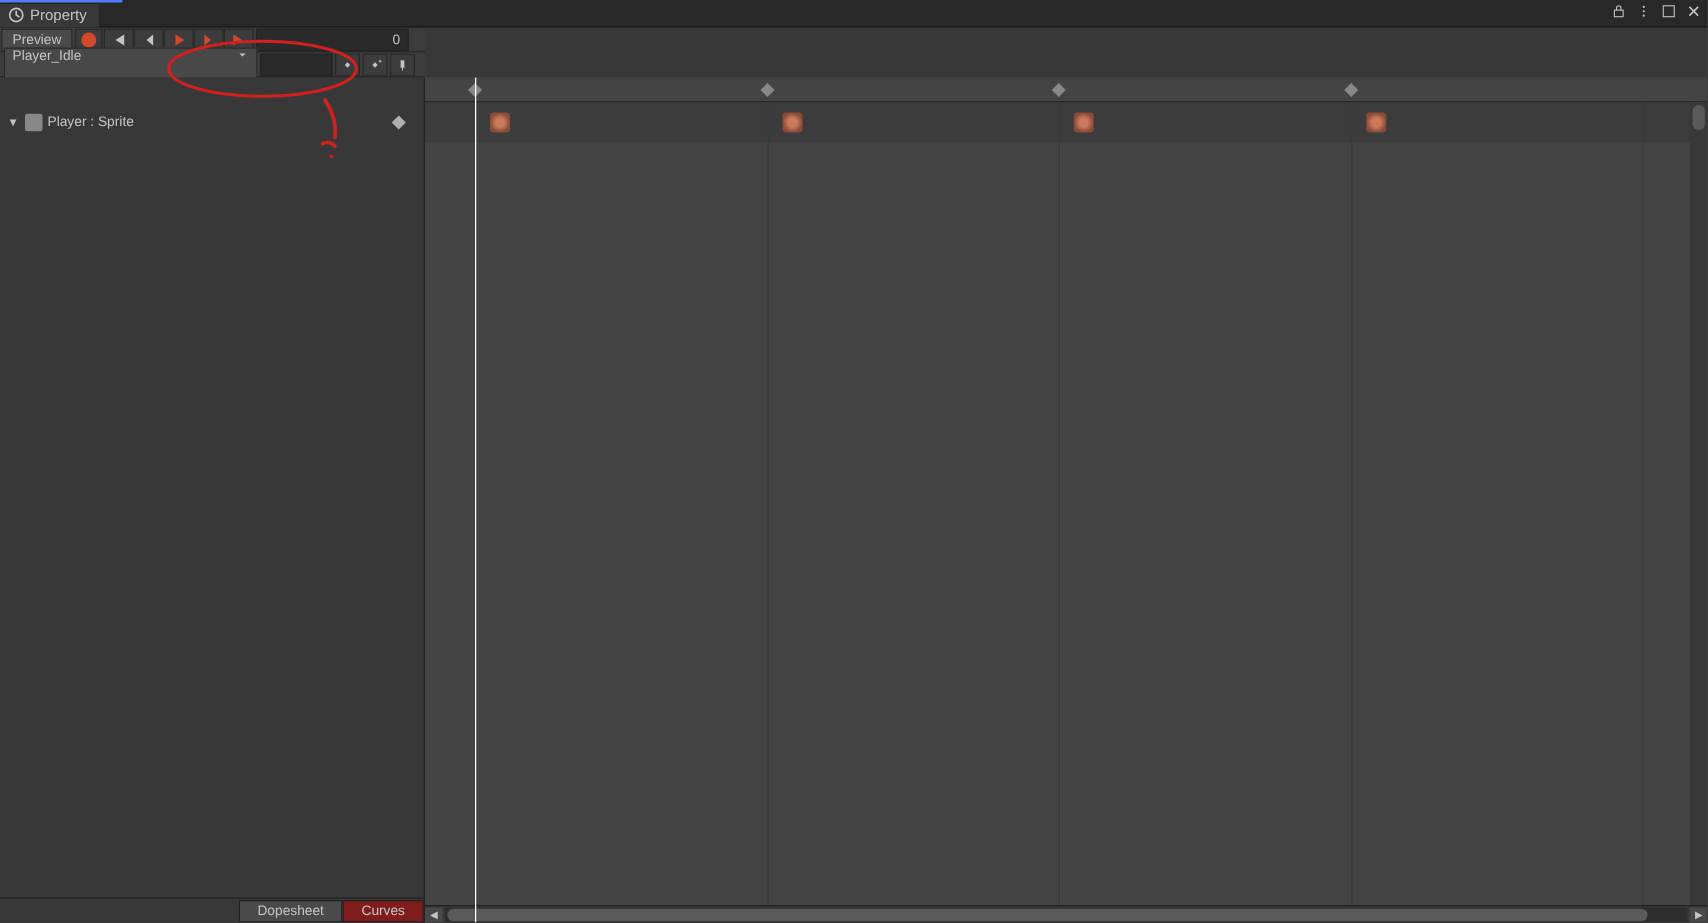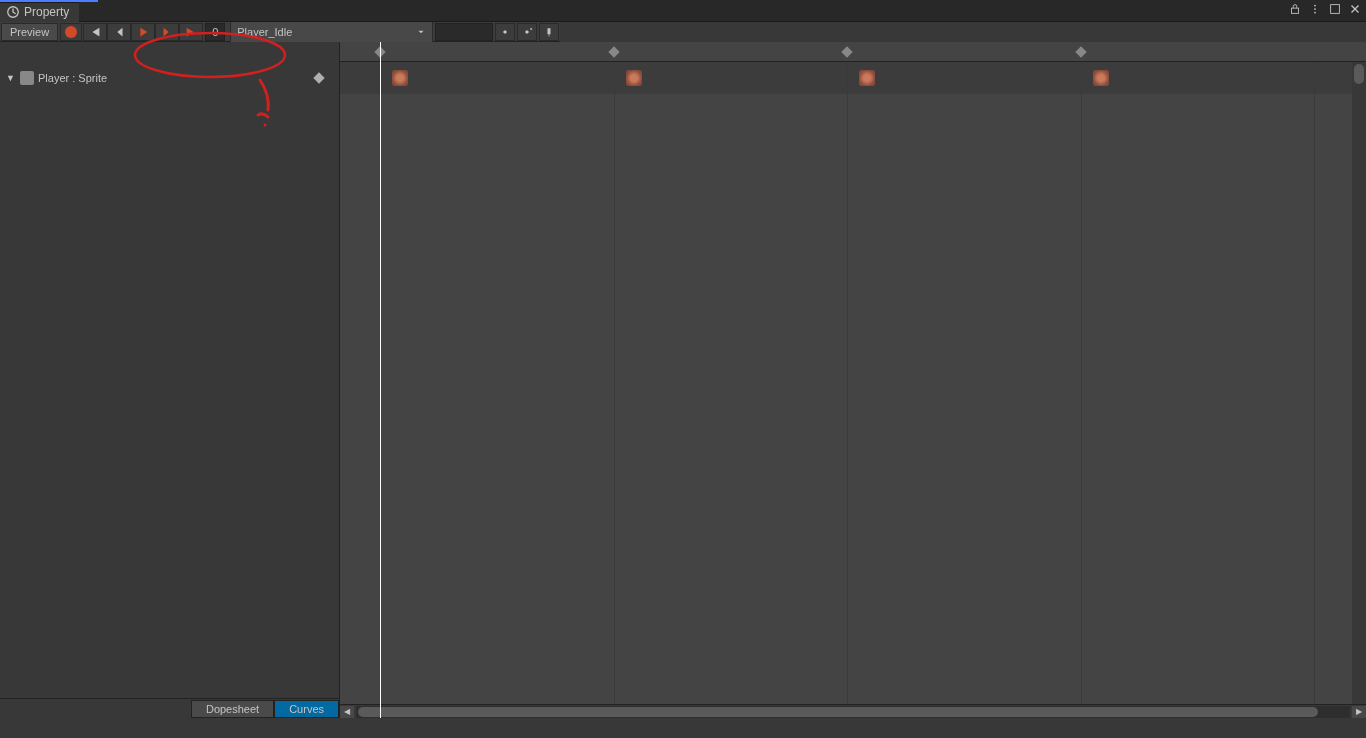--- a/index.html
+++ b/index.html
@@ -12,21 +12,21 @@
 .wc-icon { width: 14px; height: 14px; display: flex; align-items: center; justify-content: center; }
 
 .transport-row { height: 20px; background: #3c3c3c; display: flex; align-items: center; border-bottom: 1px solid #222; }
 .preview-btn { background: #4a4a4a; height: 18px; padding: 0 8px; font-size: 11px; display: flex; align-items: center; margin: 1px; border: 1px solid #2a2a2a; }
 .record-btn { width: 22px; height: 18px; display: flex; align-items: center; justify-content: center; margin: 1px; border: 1px solid #2a2a2a; background: #3c3c3c; }
 .record-circle { width: 12px; height: 12px; border-radius: 50%; background: #d24a2a; }
 .transport-btn { width: 24px; height: 18px; display: flex; align-items: center; justify-content: center; border: 1px solid #2a2a2a; background: #3c3c3c; }
 .frame-field { flex: 1; background: #2a2a2a; height: 18px; margin: 1px 2px; display: flex; align-items: center; justify-content: flex-end; padding: 0 6px; font-size: 11px; border: 1px solid #222; max-width: 122px; }
 
 .clip-row { height: 20px; background: #3c3c3c; display: flex; align-items: center; border-bottom: 1px solid #222; }
-.clip-dropdown { width: 203px; height: 28px; background: #484848; margin: 1px 1px 1px 3px; display: flex; align-items: center; justify-content: space-between; padding: 0 6px; font-size: 11px; border: 1px solid #2a2a2a; }
+.clip-dropdown { width: 203px; height: 28px; background: #484848; margin: 1px 1px 1px 3px; display: flex; justify-content: space-between; padding: 0 6px; font-size: 11px; border: 1px solid #2a2a2a; }
 .sample-field { width: 58px; height: 18px; background: #2a2a2a; margin: 1px; border: 1px solid #222; }
 .small-btn { width: 20px; height: 18px; display: flex; align-items: center; justify-content: center; border: 1px solid #2a2a2a; background: #3c3c3c; margin: 1px; }
 
 .main-area { display: flex; height: 676px; }
 .left-panel { width: 340px; background: #383838; display: flex; flex-direction: column; border-right: 1px solid #222; }
 .property-list { flex: 1; padding: 2px 0; }
 .property-row { height: 28px; display: flex; align-items: center; padding: 0 6px; font-size: 11px; gap: 4px; margin-top: 20px; }
 .expand-arrow { width: 10px; font-size: 9px; }
 .sprite-thumb { width: 14px; height: 14px; background: #888; border-radius: 2px; }
 .keyframe-diamond-small { width: 8px; height: 8px; transform: rotate(45deg); background: #b0b0b0; margin-left: auto; margin-right: 10px; }
@@ -38,21 +38,21 @@
 .playhead { position: absolute; top: 0; bottom: 0; width: 1px; background: #fff; z-index: 5; }
 
 .master-track { height: 20px; background: #444; border-bottom: 1px solid #222; position: relative; }
 .keyframe-diamond { position: absolute; width: 8px; height: 8px; background: #888; transform: rotate(45deg); top: 6px; }
 .sprite-track { height: 32px; background: #3c3c3c; position: relative; }
 .sprite-key { position: absolute; top: 8px; width: 16px; height: 16px; background: radial-gradient(circle, #c97a5a 30%, #8a4a3a 70%); border-radius: 3px; }
 .track-area { flex: 1; background: #444; position: relative; }
 .frame-line { position: absolute; top: 0; bottom: 0; width: 1px; background: #3a3a3a; }
 
 .bottom-tabs { height: 20px; background: #383838; display: flex; align-items: flex-end; justify-content: flex-end; border-top: 1px solid #222; }
-.bottom-tab { padding: 2px 14px; font-size: 11px; background: #0369a1; border: 1px solid #222; }
+.bottom-tab { padding: 2px 14px; font-size: 11px; background: #7f1d1d; border: 1px solid #222; }
 .bottom-tab.active { background: #4a4a4a; }
 
 .h-scrollbar { height: 14px; background: #383838; display: flex; align-items: center; border-top: 1px solid #222; }
 .hsb-arrow { width: 14px; height: 12px; background: #484848; display: flex; align-items: center; justify-content: center; font-size: 8px; }
 .hsb-track { flex: 1; height: 12px; background: #2e2e2e; position: relative; margin: 0 2px; }
 .hsb-thumb { position: absolute; height: 10px; background: #5a5a5a; top: 1px; border-radius: 5px; }
 
 .v-scrollbar { width: 14px; background: #383838; position: absolute; right: 0; top: 20px; bottom: 14px; }
 .vsb-thumb { width: 10px; background: #5a5a5a; margin: 2px; border-radius: 5px; }
 
@@ -93,21 +93,21 @@
       </div>
     <div class="wc-icon">
         <svg class="ico" viewBox="0 0 16 16">
           <path d="M4 4l8 8M12 4l-8 8" stroke="#c4c4c4" stroke-width="1.5"></path>
         </svg>
       </div>
   </div>
 </div>
 
 <div style="display:flex">
-  <div style="width:340px;display:flex;">
+  <div style="width:340px;display:flex;flex-direction:column">
     <div class="transport-row">
       <div class="preview-btn">
           <span>Preview</span>
         </div>
       <div class="record-btn">
           <div class="record-circle"></div>
         </div>
       <div class="transport-btn">
           <svg class="ico" viewBox="0 0 16 16">
             <path d="M3 3v10M13 3l-8 5 8 5z"></path>

